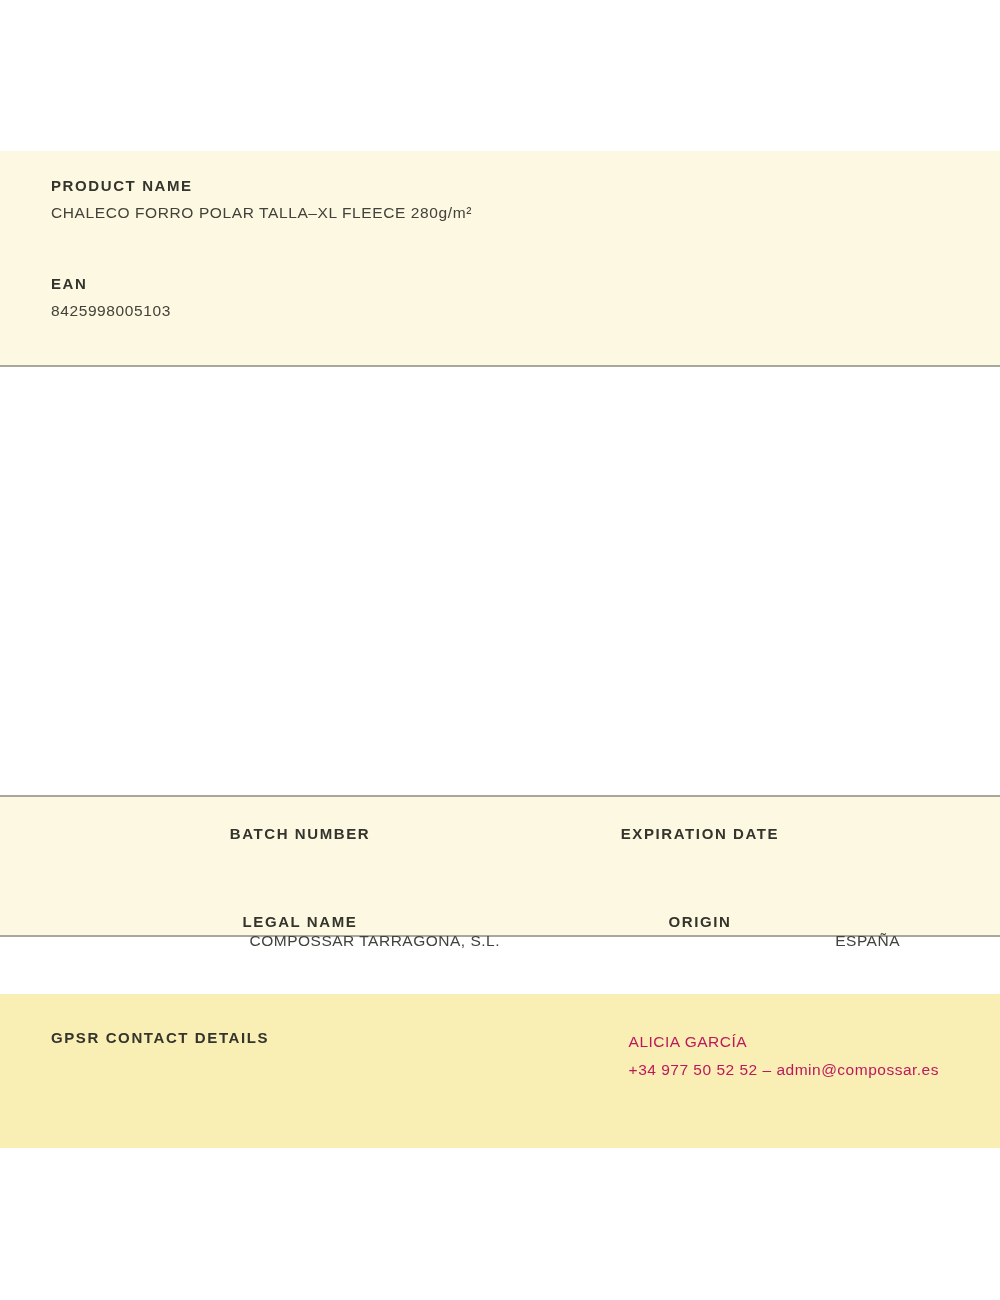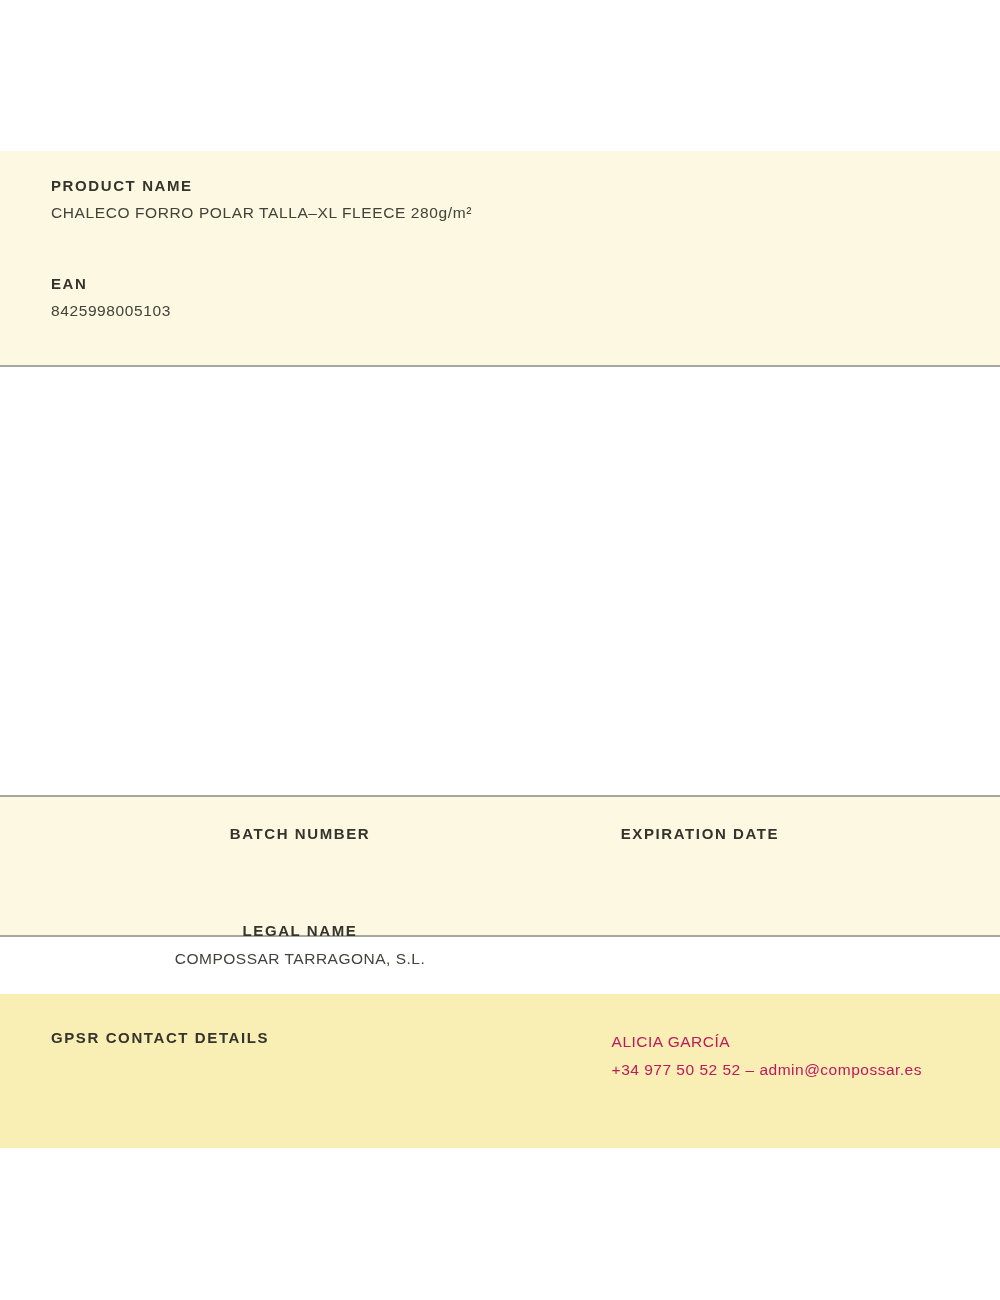--- a/index.html
+++ b/index.html
@@ -63,30 +63,30 @@
     grid-template-columns: 1fr 1fr;
     text-align: center;
   }
   .grid-row.second {
     margin-top: 70px;
   }
   .cell-value {
     font-size: 15.5px;
     letter-spacing: 0.5px;
     line-height: 20px;
-    margin-top: 9px;
     color: #42423a;
+    text-align: right;
   }
 
   
   .section-gpsr {
     top: 994px;
     height: 154px;
     background: #f9eeb3;
-    padding: 34px 78px 0 51px;
+    padding: 34px 61px 0 51px;
     display: flex;
     justify-content: space-between;
     align-items: flex-start;
   }
   .gpsr-label {
     font-size: 15px;
     font-weight: bold;
     letter-spacing: 1.6px;
     line-height: 20px;
     color: #34342d;
@@ -121,20 +121,24 @@
     <div class="cell">
       <div class="field-label">EXPIRATION DATE</div>
       <div class="cell-value"></div>
     </div>
   </div>
   <div class="grid-row second">
     <div class="cell">
       <div class="field-label">LEGAL NAME</div>
       <div class="cell-value">COMPOSSAR TARRAGONA, S.L.</div>
     </div>
+    <div class="cell">
+      <div class="field-label">ORIGIN</div>
+      <div class="cell-value">ESPAÑA</div>
+    </div>
   </div>
 </div>
 
 <div class="section section-gpsr">
   <div class="gpsr-label">GPSR CONTACT DETAILS</div>
   <div class="gpsr-contact">
     <div>ALICIA GARCÍA</div>
     <div>+34 977 50 52 52 – admin@compossar.es</div>
   </div>
 </div>

